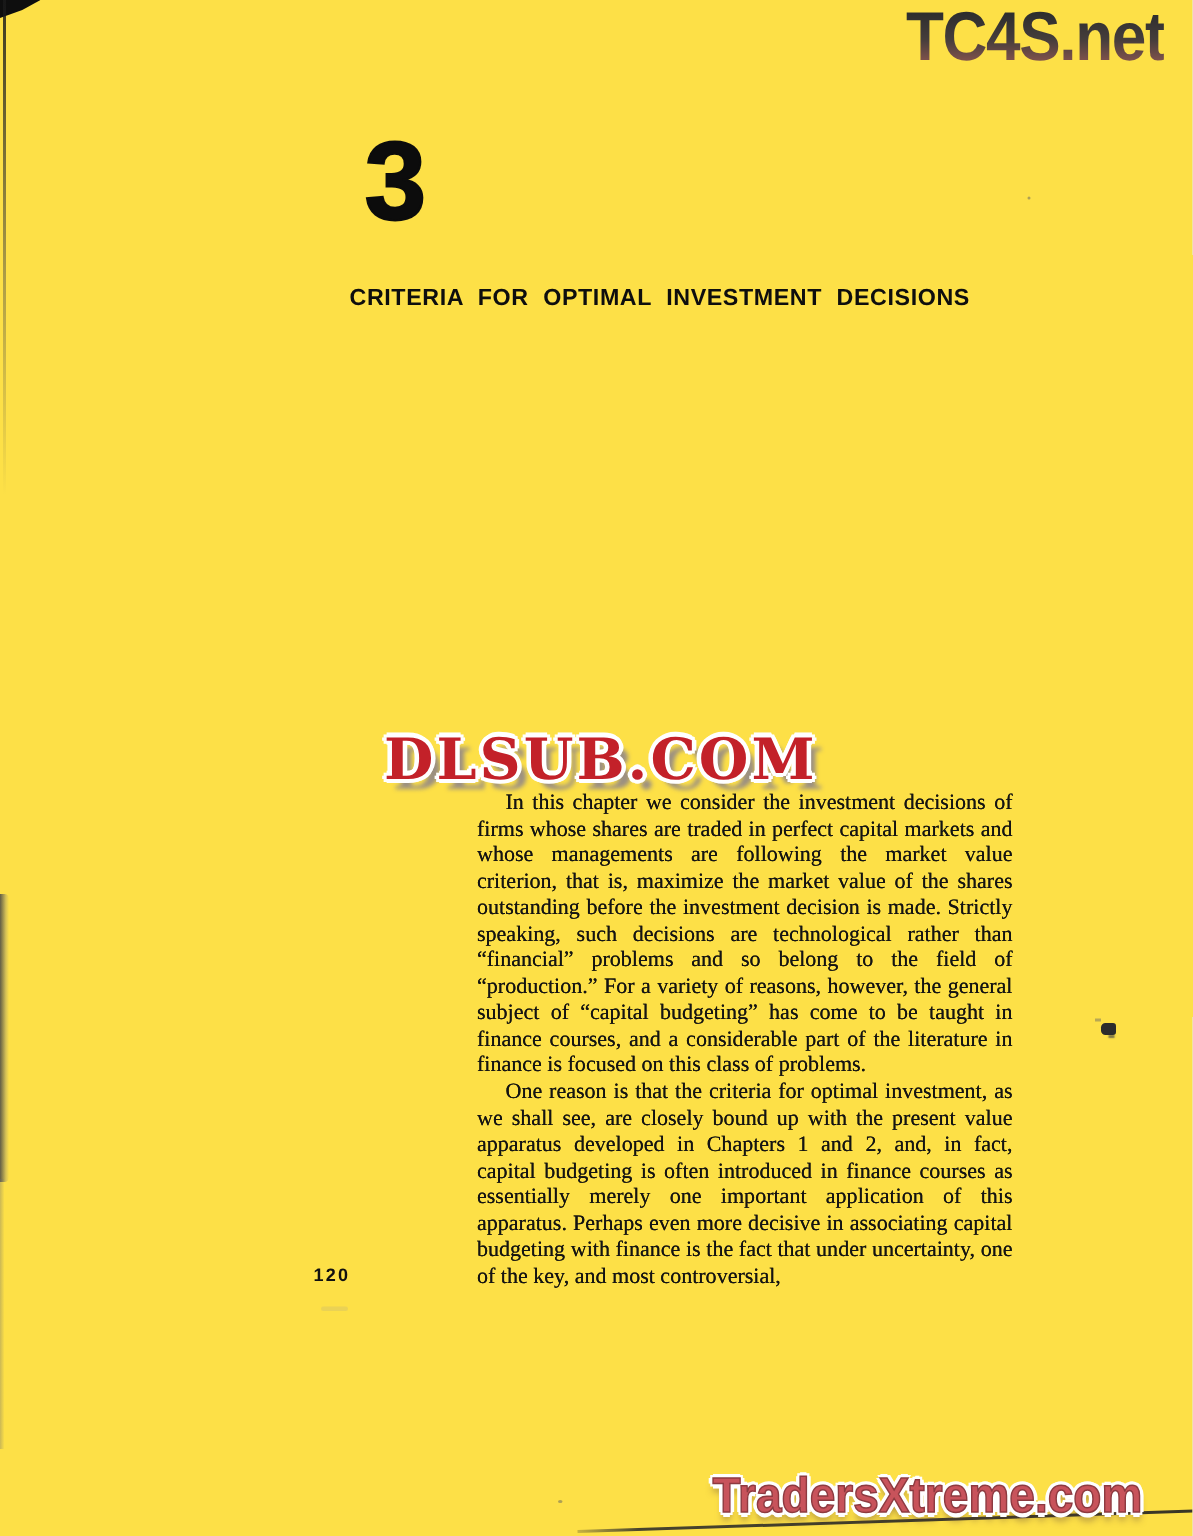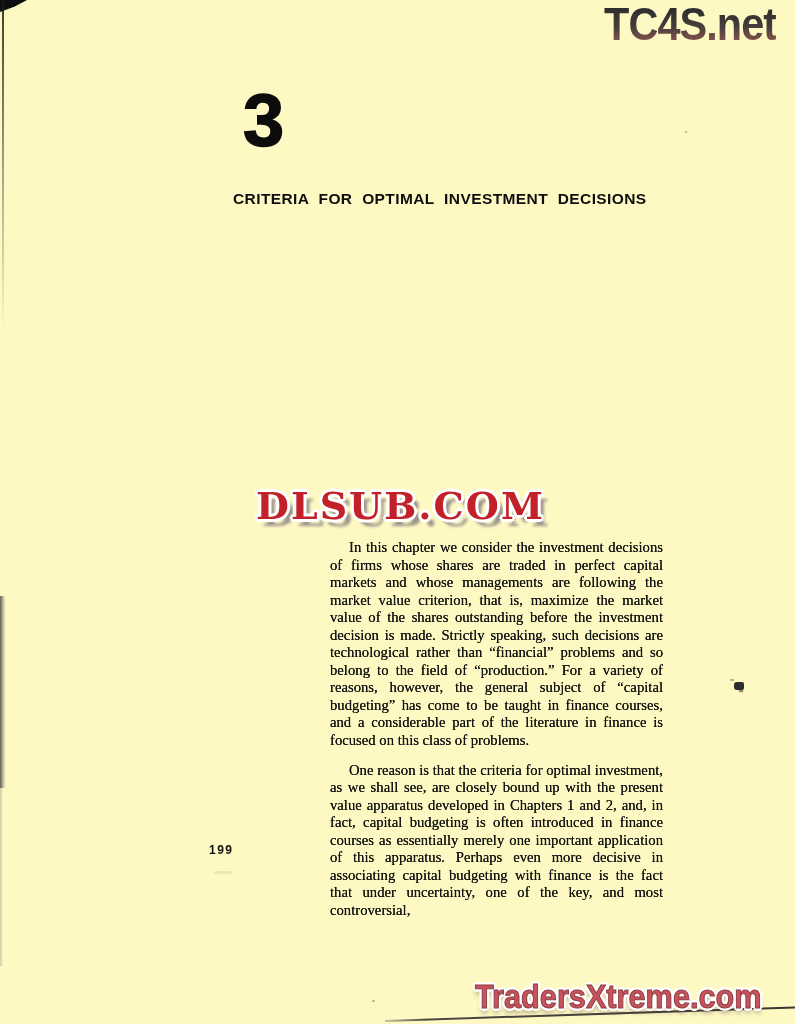--- a/index.html
+++ b/index.html
@@ -1,20 +1,20 @@
 <!DOCTYPE html>
 <html><head>
 <meta charset="utf-8">
 <style>
   html, body { margin: 0; padding: 0; background: #e8e8e8; }
   .page {
     position: relative;
     width: 795px;
     height: 1024px;
-    background: #fef9c3;
+    background: #fde047;
     overflow: hidden;
     font-family: "Liberation Serif", serif;
   }
 
   
   .corner-wedge {
     position: absolute; left: 0; top: 0; width: 27px; height: 12px;
     background: #0e0e0e;
     clip-path: polygon(0 0, 100% 0, 55% 55%, 0 100%);
   }
@@ -102,21 +102,21 @@
     letter-spacing: .4px; word-spacing: 5px;
     color: #0e0e0e;
   }
   .body-text {
     position: absolute; left: 318px; top: 527px; width: 357px;
     font-size: 14.7px; line-height: 17.55px;
     color: #141414;
     text-align: justify;
   }
   .body-text p {
-    margin: 12px; text-indent: 19px;
+    margin: 0; text-indent: 19px;
     text-shadow: 0 0 .35px rgba(0,0,0,.9);
   }
   .page-num {
     position: absolute; left: 209px; top: 844px;
     font-family: "Liberation Sans", sans-serif;
     font-weight: 700; font-size: 12px; line-height: 1;
     letter-spacing: 1.5px;
     color: #101010;
   }
 </style>
@@ -140,15 +140,15 @@
   <div class="wm-traders">TradersXtreme.com</div>
 
   <div class="chapter-num">3</div>
   <h1 class="chapter-title">CRITERIA FOR OPTIMAL INVESTMENT DECISIONS</h1>
 
   <div class="body-text">
     <p>In this chapter we consider the investment decisions of firms whose shares are traded in perfect capital markets and whose managements are following the market value criterion, that is, maximize the market value of the shares outstanding before the investment decision is made. Strictly speaking, such decisions are technological rather than “financial” problems and so belong to the field of “production.” For a variety of reasons, however, the general subject of “capital budgeting” has come to be taught in finance courses, and a considerable part of the literature in finance is focused on this class of problems.</p>
     <p>One reason is that the criteria for optimal investment, as we shall see, are closely bound up with the present value apparatus developed in Chapters 1 and 2, and, in fact, capital budgeting is often introduced in finance courses as essentially merely one important application of this apparatus. Perhaps even more decisive in associating capital budgeting with finance is the fact that under uncertainty, one of the key, and most controversial,</p>
   </div>
 
-  <div class="page-num">199</div>
+  <div class="page-num">120</div>
 
 </div>
 
 </body></html>

